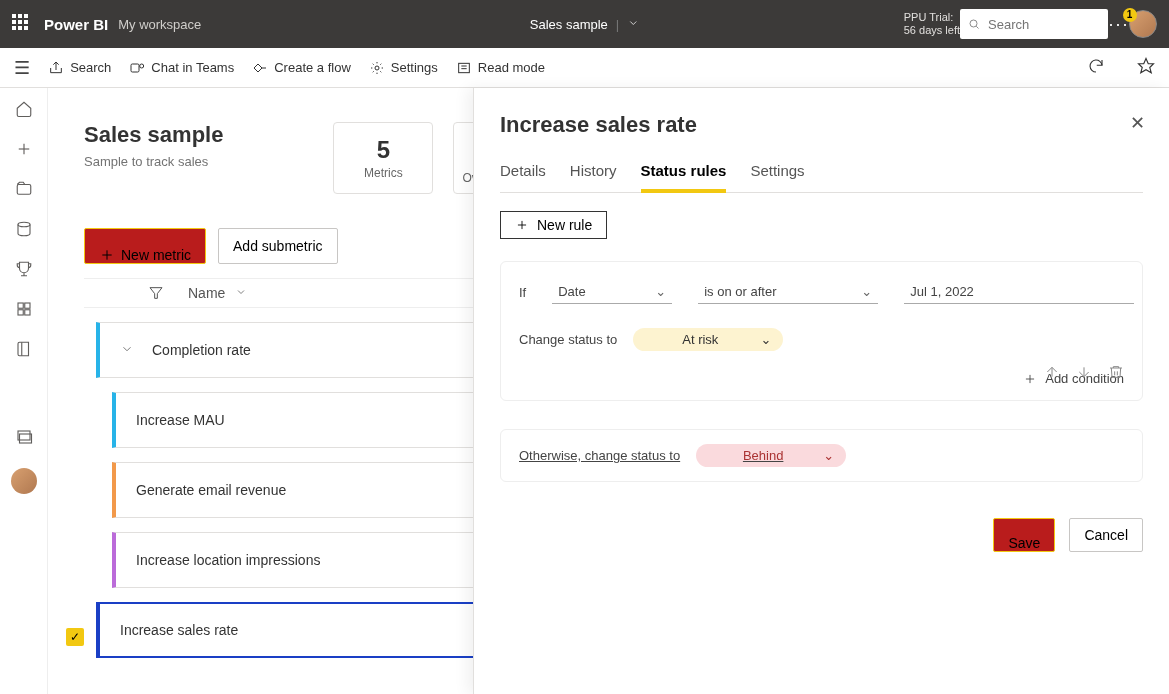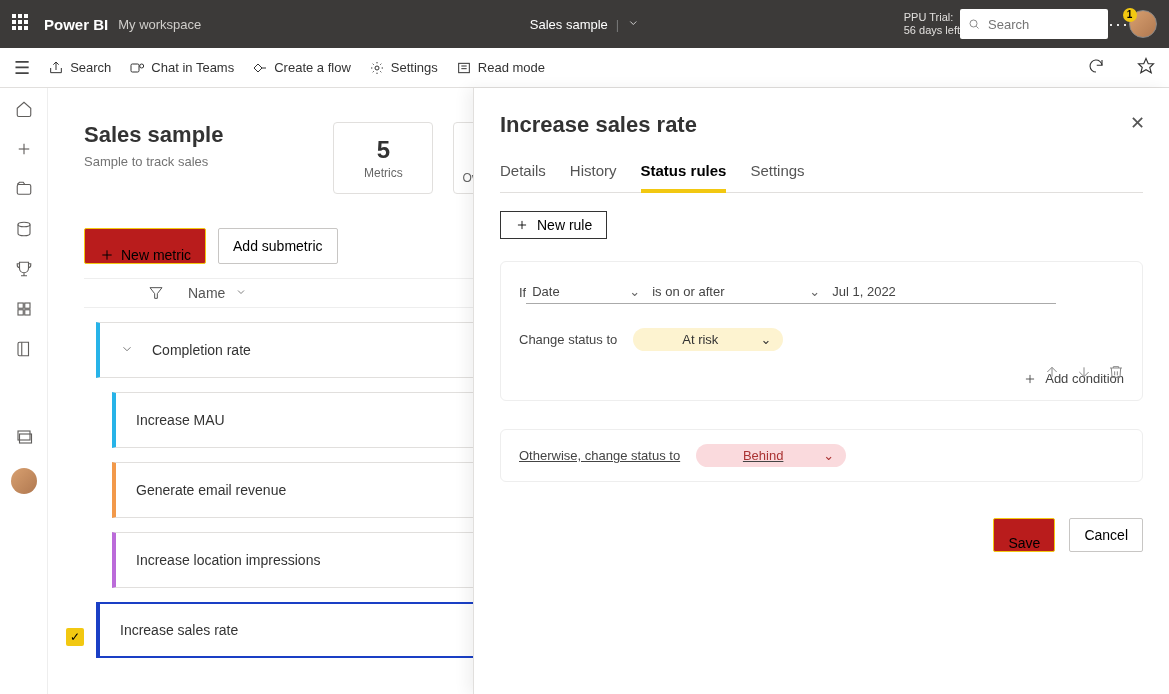--- a/index.html
+++ b/index.html
@@ -57,21 +57,21 @@
   .row-check{width:18px;height:18px;background:#f2c811;color:#000;display:flex;align-items:center;justify-content:center;margin-left:18px;margin-right:12px;font-size:12px;border-radius:2px;}
   
   .panel{position:absolute;top:0;right:0;bottom:0;width:696px;background:#fff;border-left:1px solid #e1dfdd;box-shadow:-6px 0 14px rgba(0,0,0,0.06);padding:24px 26px;overflow:auto;}
   .panel h2{margin:0 0 18px 0;font-size:22px;font-weight:600;}
   .panel .close-x{position:absolute;top:24px;right:24px;font-size:18px;color:#555;cursor:pointer;}
   .tabs{display:flex;gap:24px;border-bottom:1px solid #e1dfdd;font-size:15px;color:#555;}
   .tabs .tab{padding:6px 0 10px 0;cursor:pointer;}
   .tabs .tab.active{color:#000;font-weight:600;border-bottom:4px solid #f2c811;margin-bottom:-1px;}
   .newrule{margin-top:18px;border:1px solid #333;background:#fff;height:28px;padding:0 14px;display:flex;align-items:center;gap:8px;font-size:14px;cursor:pointer;}
   .rule-block{border:1px solid #eee;border-radius:6px;margin-top:22px;padding:18px 18px 14px 18px;}
-  .rule-line{display:flex;align-items:center;gap:0;font-size:13px;color:#444;}
+  .rule-line{display:flex;align-items:center;gap:26px;font-size:13px;color:#444;}
   .sel{border:none;border-bottom:1px solid #aaa;background:#fff;padding:4px 6px;font-size:13px;min-width:120px;display:flex;justify-content:space-between;align-items:center;}
   .sel.wide{min-width:180px;}
   .sel.xwide{min-width:230px;}
   .sel .chev{color:#666;}
   .status-pill{border-radius:18px;padding:4px 40px 4px 24px;font-size:13px;position:relative;display:inline-flex;align-items:center;justify-content:center;min-width:150px;}
   .status-pill .chev{position:absolute;right:12px;}
   .pill-risk{background:#fdf3d0;color:#333;}
   .pill-behind{background:#fadadd;color:#a33;}
   .changestatus{display:flex;align-items:center;gap:16px;margin-top:24px;font-size:13px;color:#444;}
   .addcond{display:flex;align-items:center;gap:8px;color:#444;font-size:13px;margin-top:20px;cursor:pointer;justify-content:flex-end;}

